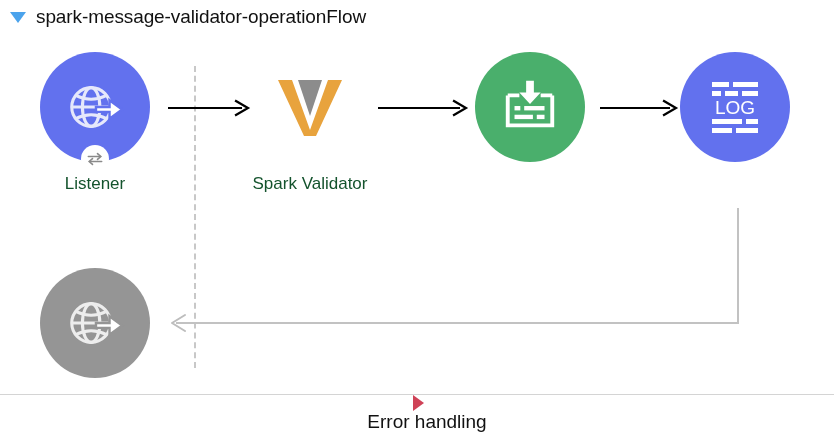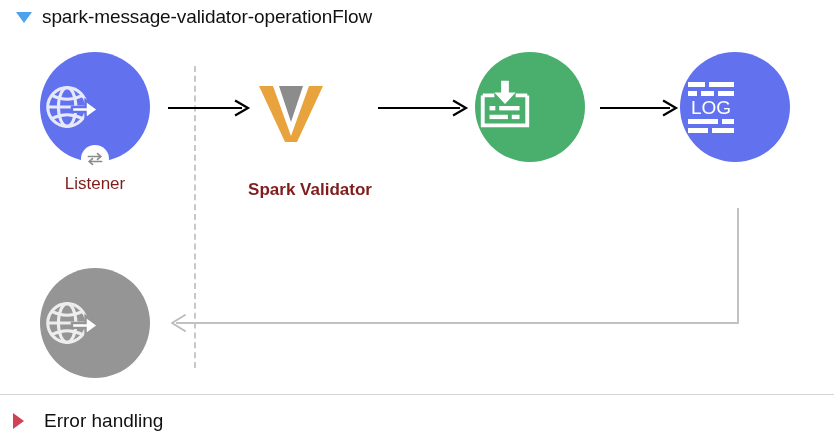--- a/index.html
+++ b/index.html
@@ -18,21 +18,21 @@
 
   
   .flow-header {
     position: absolute;
     left: 0;
     top: 0;
     width: 834px;
     height: 34px;
     display: flex;
     align-items: center;
-    padding-left: 16px;
+    padding-left: 10px;
     box-sizing: border-box;
   }
   .tri {
     width: 0;
     height: 0;
     flex: 0 0 auto;
     margin-right: 10px;
   }
   .tri-down {
     border-left: 8px solid transparent;
@@ -78,48 +78,48 @@
     text-align: center;
   }
   .node .bubble {
     width: 110px;
     height: 110px;
     border-radius: 50%;
     margin: 0 auto;
     position: relative;
     display: flex;
     align-items: center;
-    justify-content: flex-start;
+    justify-content: center;
   }
   .node .bubble.plain {
     background: transparent;
   }
   .node .caption {
     margin-top: 12px;
     font-size: 17px;
-    color: #7f1d1d;
+    color: #14532d;
     white-space: nowrap;
   }
   .badge {
     position: absolute;
     left: 50%;
     bottom: -11px;
     transform: translateX(-50%);
     width: 28px;
     height: 28px;
     border-radius: 50%;
     background: #ffffff;
     display: flex;
     align-items: center;
     justify-content: center;
   }
 
   
   #node-listener  { left: 15px;  top: 18px; }
-  #node-validator { left: 230px; top: 24px; font-weight: bold; }
+  #node-validator { left: 230px; top: 18px; }
   #node-payload   { left: 450px; top: 18px; }
   #node-logger    { left: 655px; top: 18px; }
   #node-response  { left: 15px;  top: 234px; }
 
   
   .wires {
     position: absolute;
     left: 0;
     top: 0;
     width: 834px;
@@ -139,20 +139,21 @@
   .error-header {
     position: absolute;
     left: 0;
     top: 395px;
     width: 834px;
     height: 51px;
     display: flex;
     align-items: center;
     padding-left: 10px;
     box-sizing: border-box;
+    flex-direction: column;
   }
   .error-title {
     font-size: 19px;
     color: #111111;
     margin-left: 10px;
     white-space: nowrap;
   }
 </style>
 </head>
 <body>

